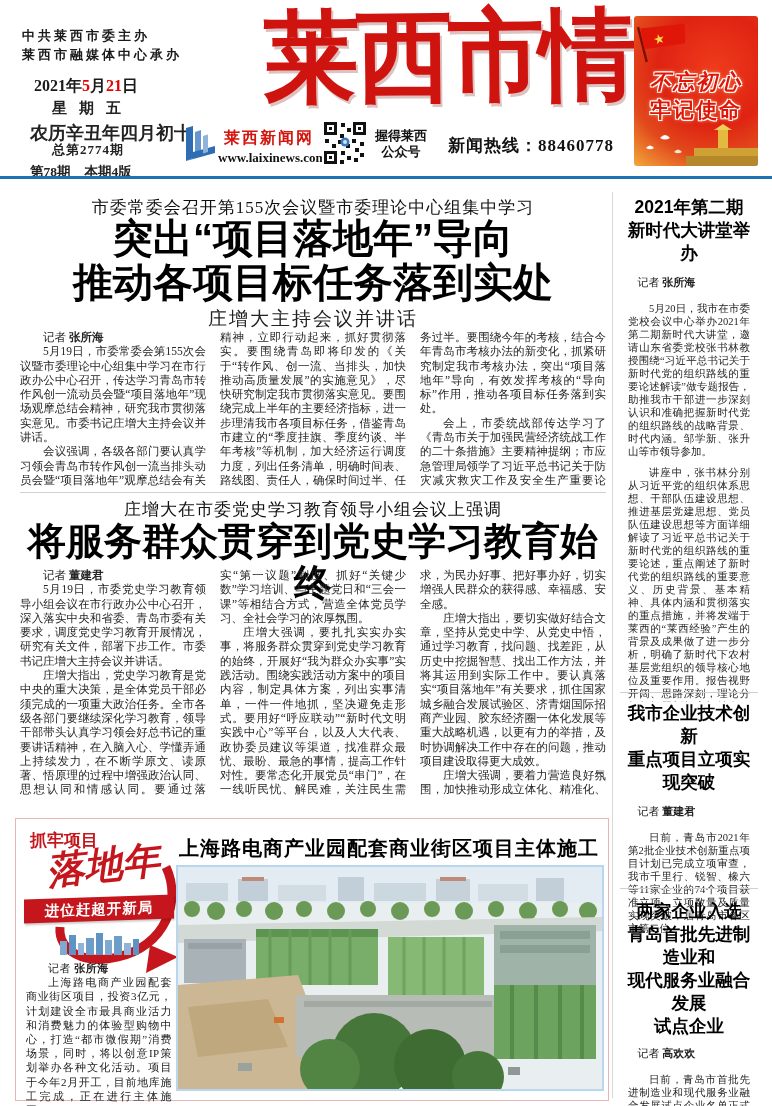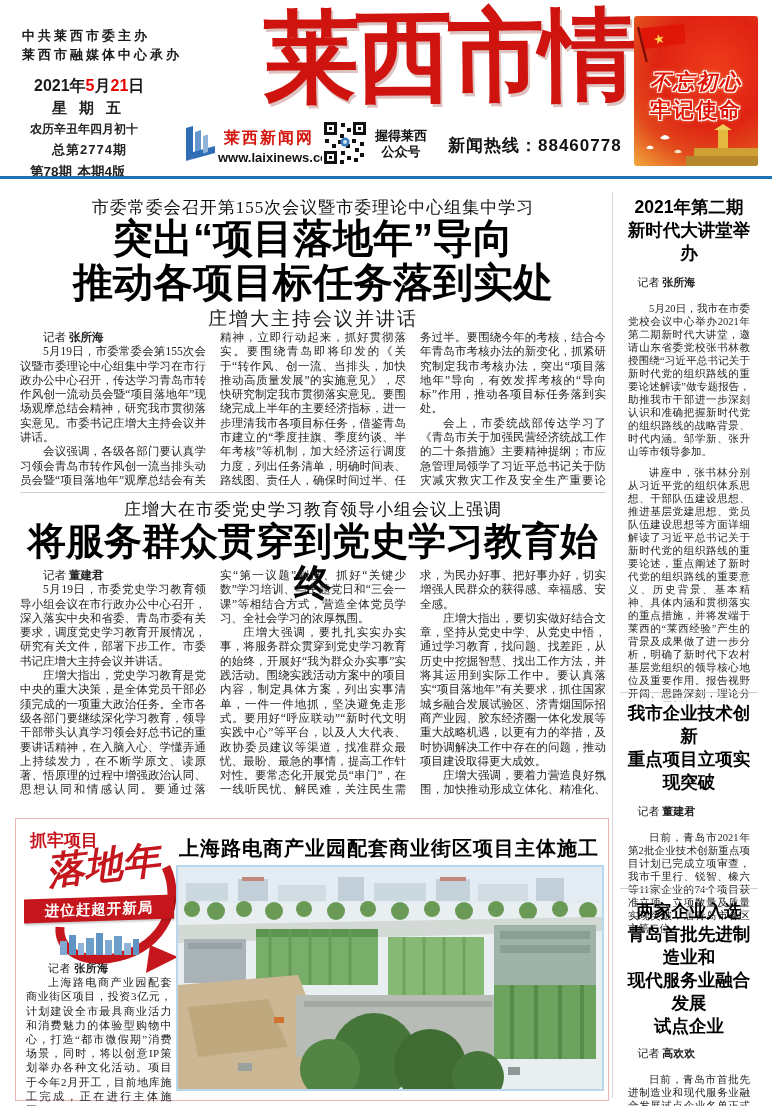--- a/index.html
+++ b/index.html
@@ -1,25 +1,25 @@
 <!DOCTYPE html>
 <html><head>
 <meta charset="utf-8">
 <style>
   html,body{margin:0;padding:0;background:#888;}
   #page{position:relative;width:772px;height:1106px;background:#fff;margin:0 auto;overflow:hidden;
         font-family:"Liberation Serif","DejaVu Serif",serif;color:#222;}
-  .sans{font-family:Liberation Sans, sans-serif;}
+  .sans{font-family:Liberation Serif, serif;}
   .abs{position:absolute;}
   
   .org{font-weight:bold;font-size:13px;letter-spacing:3px;color:#1a1a1a;line-height:19px;}
   .dateline{font-size:16px;font-weight:bold;color:#1a1a1a;}
   .rednum{color:#e60000;}
   .weekday{font-size:15px;font-weight:bold;letter-spacing:12px;}
-  .lunar{font-size:12px;font-weight:bold;}
+  .lunar{font-size:18px;font-weight:bold;}
   .issue1{font-size:13px;font-weight:bold;letter-spacing:1px;}
   .issue2{font-size:13.5px;font-weight:bold;}
   #masthead{font-size:96px;font-weight:900;color:#cf1410;letter-spacing:-4px;line-height:108px;
             font-family:"Liberation Sans","DejaVu Sans",sans-serif;
             text-shadow:2px 3px 0 rgba(120,10,5,.25);transform:scaleY(1.04) rotate(-.5deg);}
   .sitename{font-size:16px;font-weight:900;color:#d3150d;letter-spacing:2px;}
   .siteurl{font-size:13px;font-weight:bold;color:#111;}
   .qrlabel{font-size:13px;font-weight:900;line-height:16px;color:#111;text-align:center;}
   .hotline{font-size:17px;font-weight:900;color:#111;letter-spacing:1px;}
   #blue-rule{position:absolute;left:0;top:176px;width:772px;height:3px;background:#1e73b5;}
@@ -73,21 +73,21 @@
   </div>
 
   <div class="abs sans dateline" style="left:34px;top:76px;">
     <span>2021</span><span>年</span><span class="rednum">5</span><span>月</span><span class="rednum">21</span><span>日</span>
   </div>
   <div class="abs sans weekday" style="left:52px;top:99px;">星期五</div>
   <div class="abs sans lunar" style="left:30px;top:121px;">农历辛丑年四月初十</div>
   <div class="abs sans issue1" style="left:52px;top:141px;">总第2774期</div>
   <div class="abs sans" style="left:30px;top:162px;">
     <span class="issue2">第78期</span>
-    <span class="issue2" style="margin-left:1px;">本期4版</span>
+    <span class="issue2" style="margin-left:10px;">本期4版</span>
   </div>
 
   <div class="abs" id="masthead" style="left:262px;top:2px;width:372px;text-align:center;">莱西市情</div>
 
   <div class="abs" style="left:182px;top:124px;width:36px;height:42px;">
     <svg width="36" height="42" viewBox="0 0 36 42">
       <polygon points="4,4 11,2 11,34 4,37" fill="#2e6db4"></polygon>
       <polygon points="13,8 19,6 19,31 13,33" fill="#6596cd"></polygon>
       <polygon points="4,37 33,29 33,22 11,28 11,34" fill="#2e6db4"></polygon>
       <polygon points="21,12 26,10.5 26,28 21,29.5" fill="#8fb3da"></polygon>

